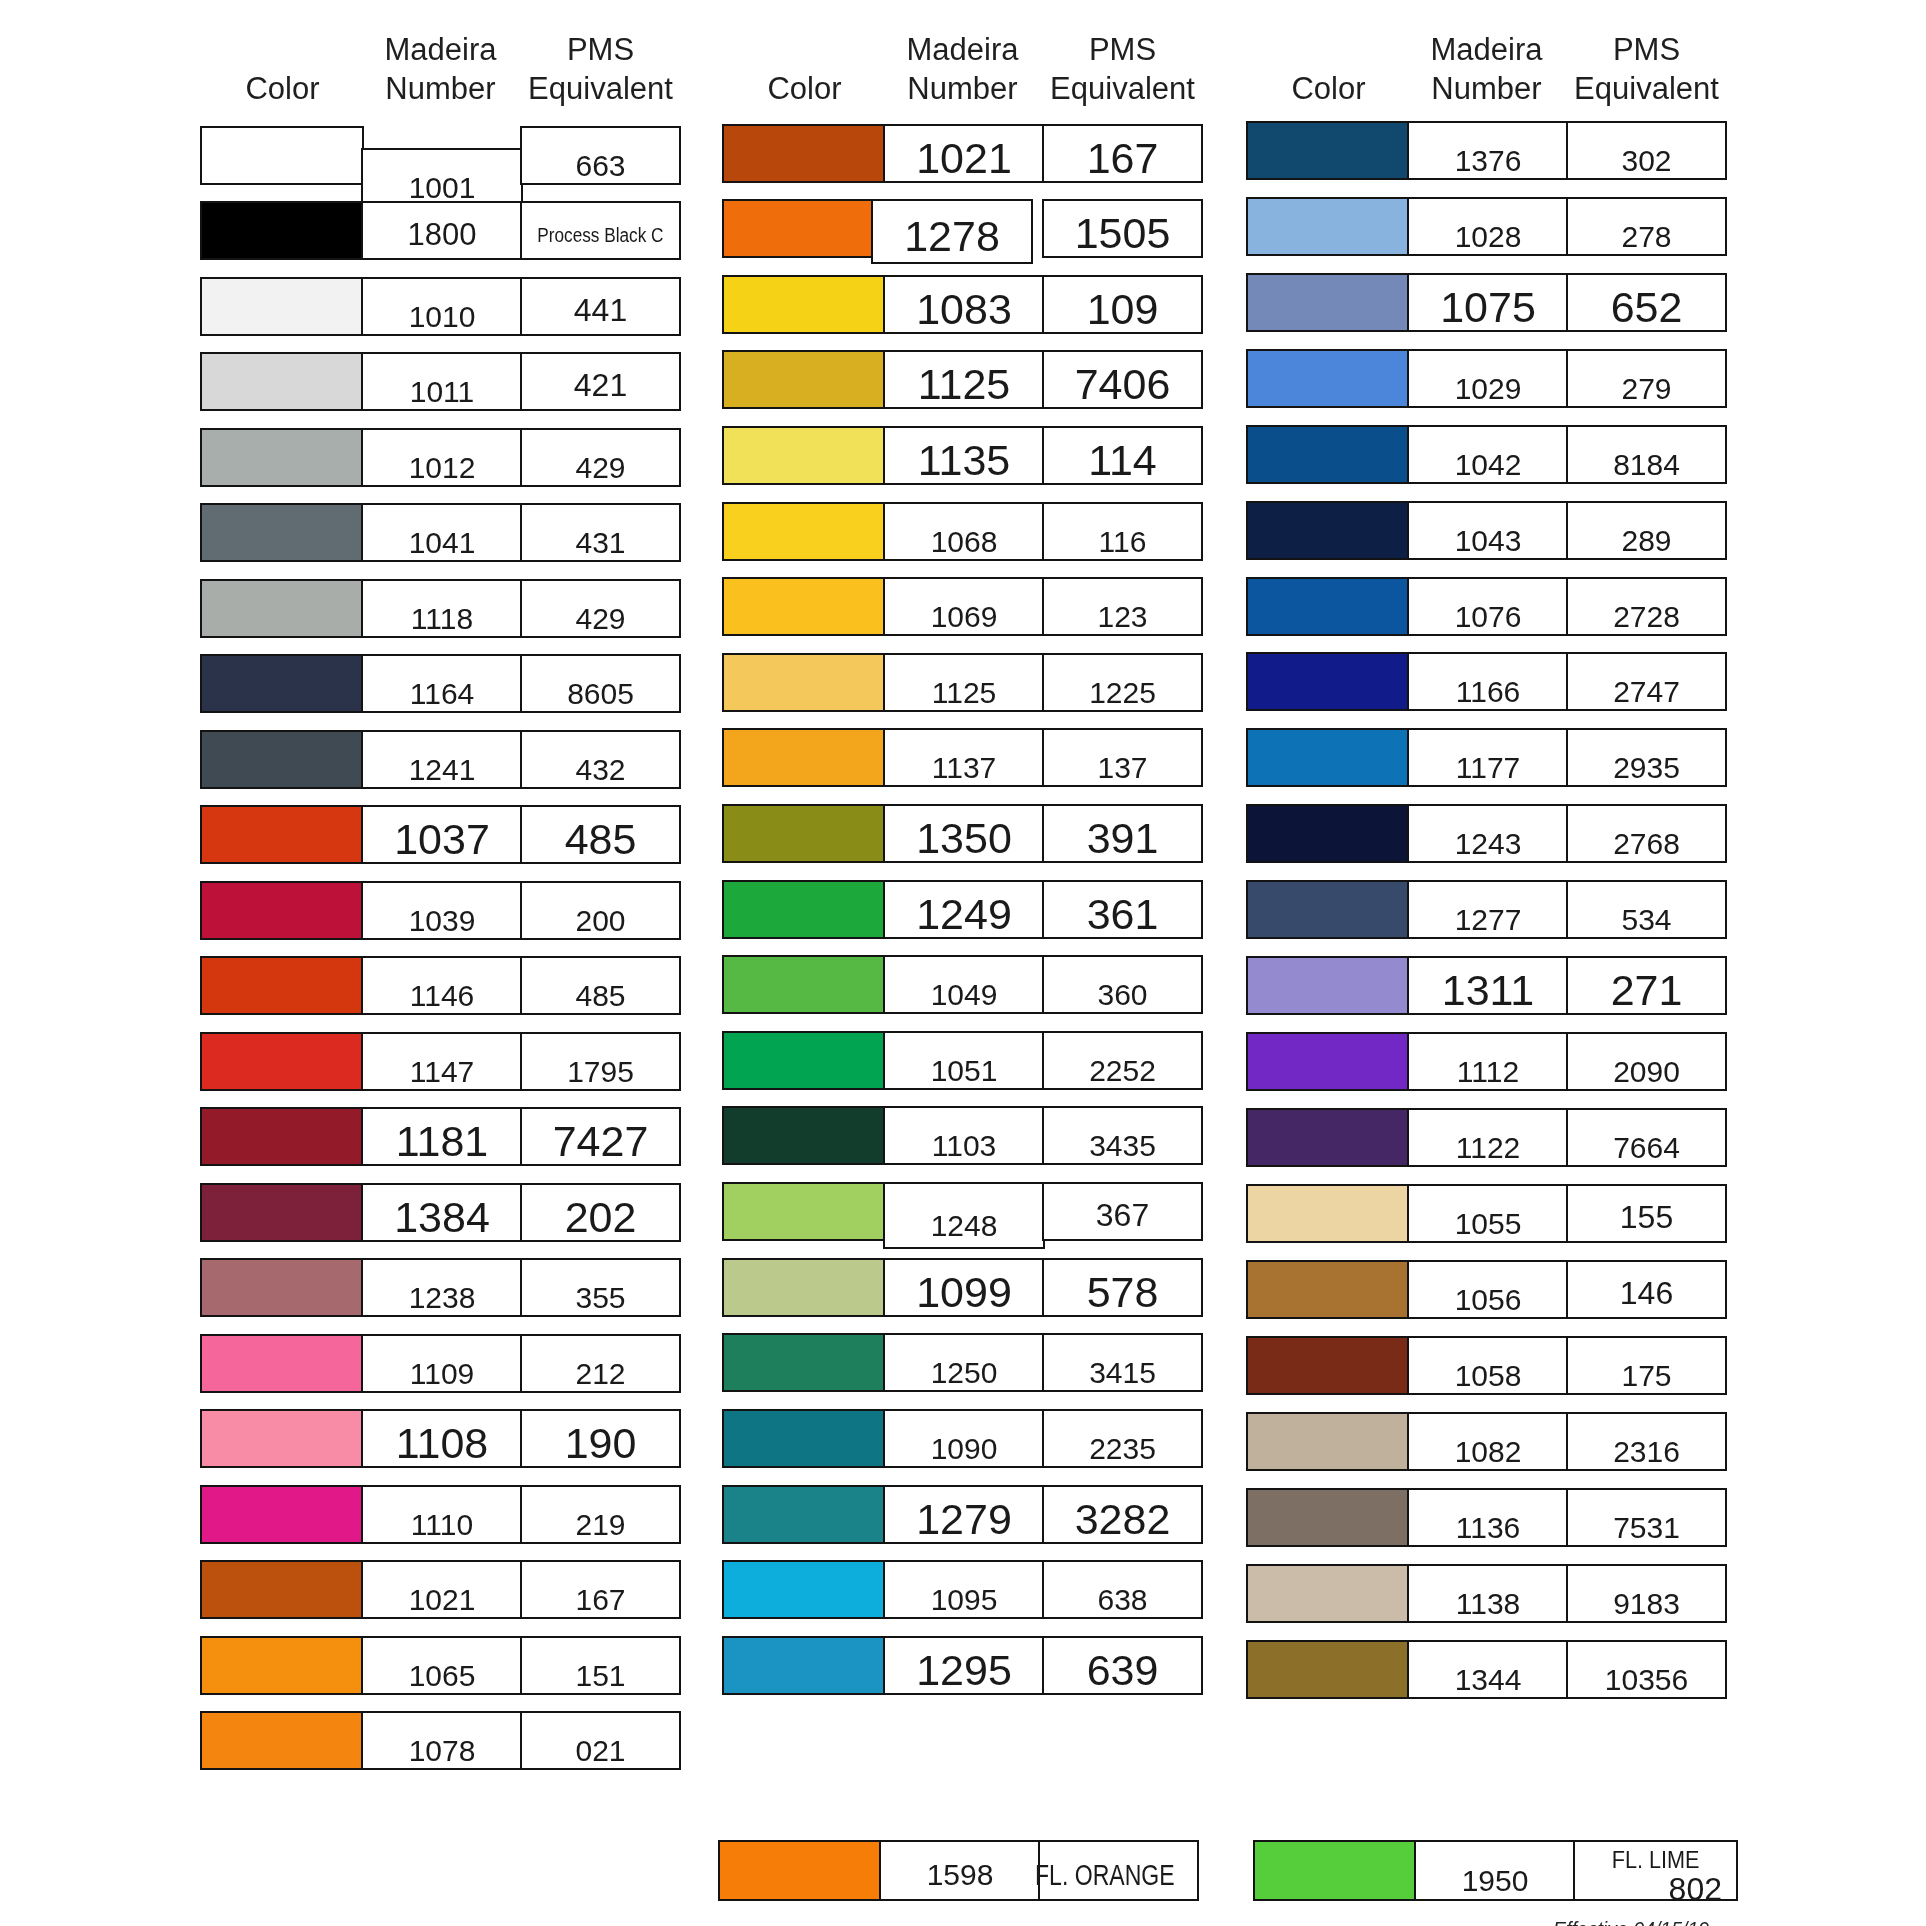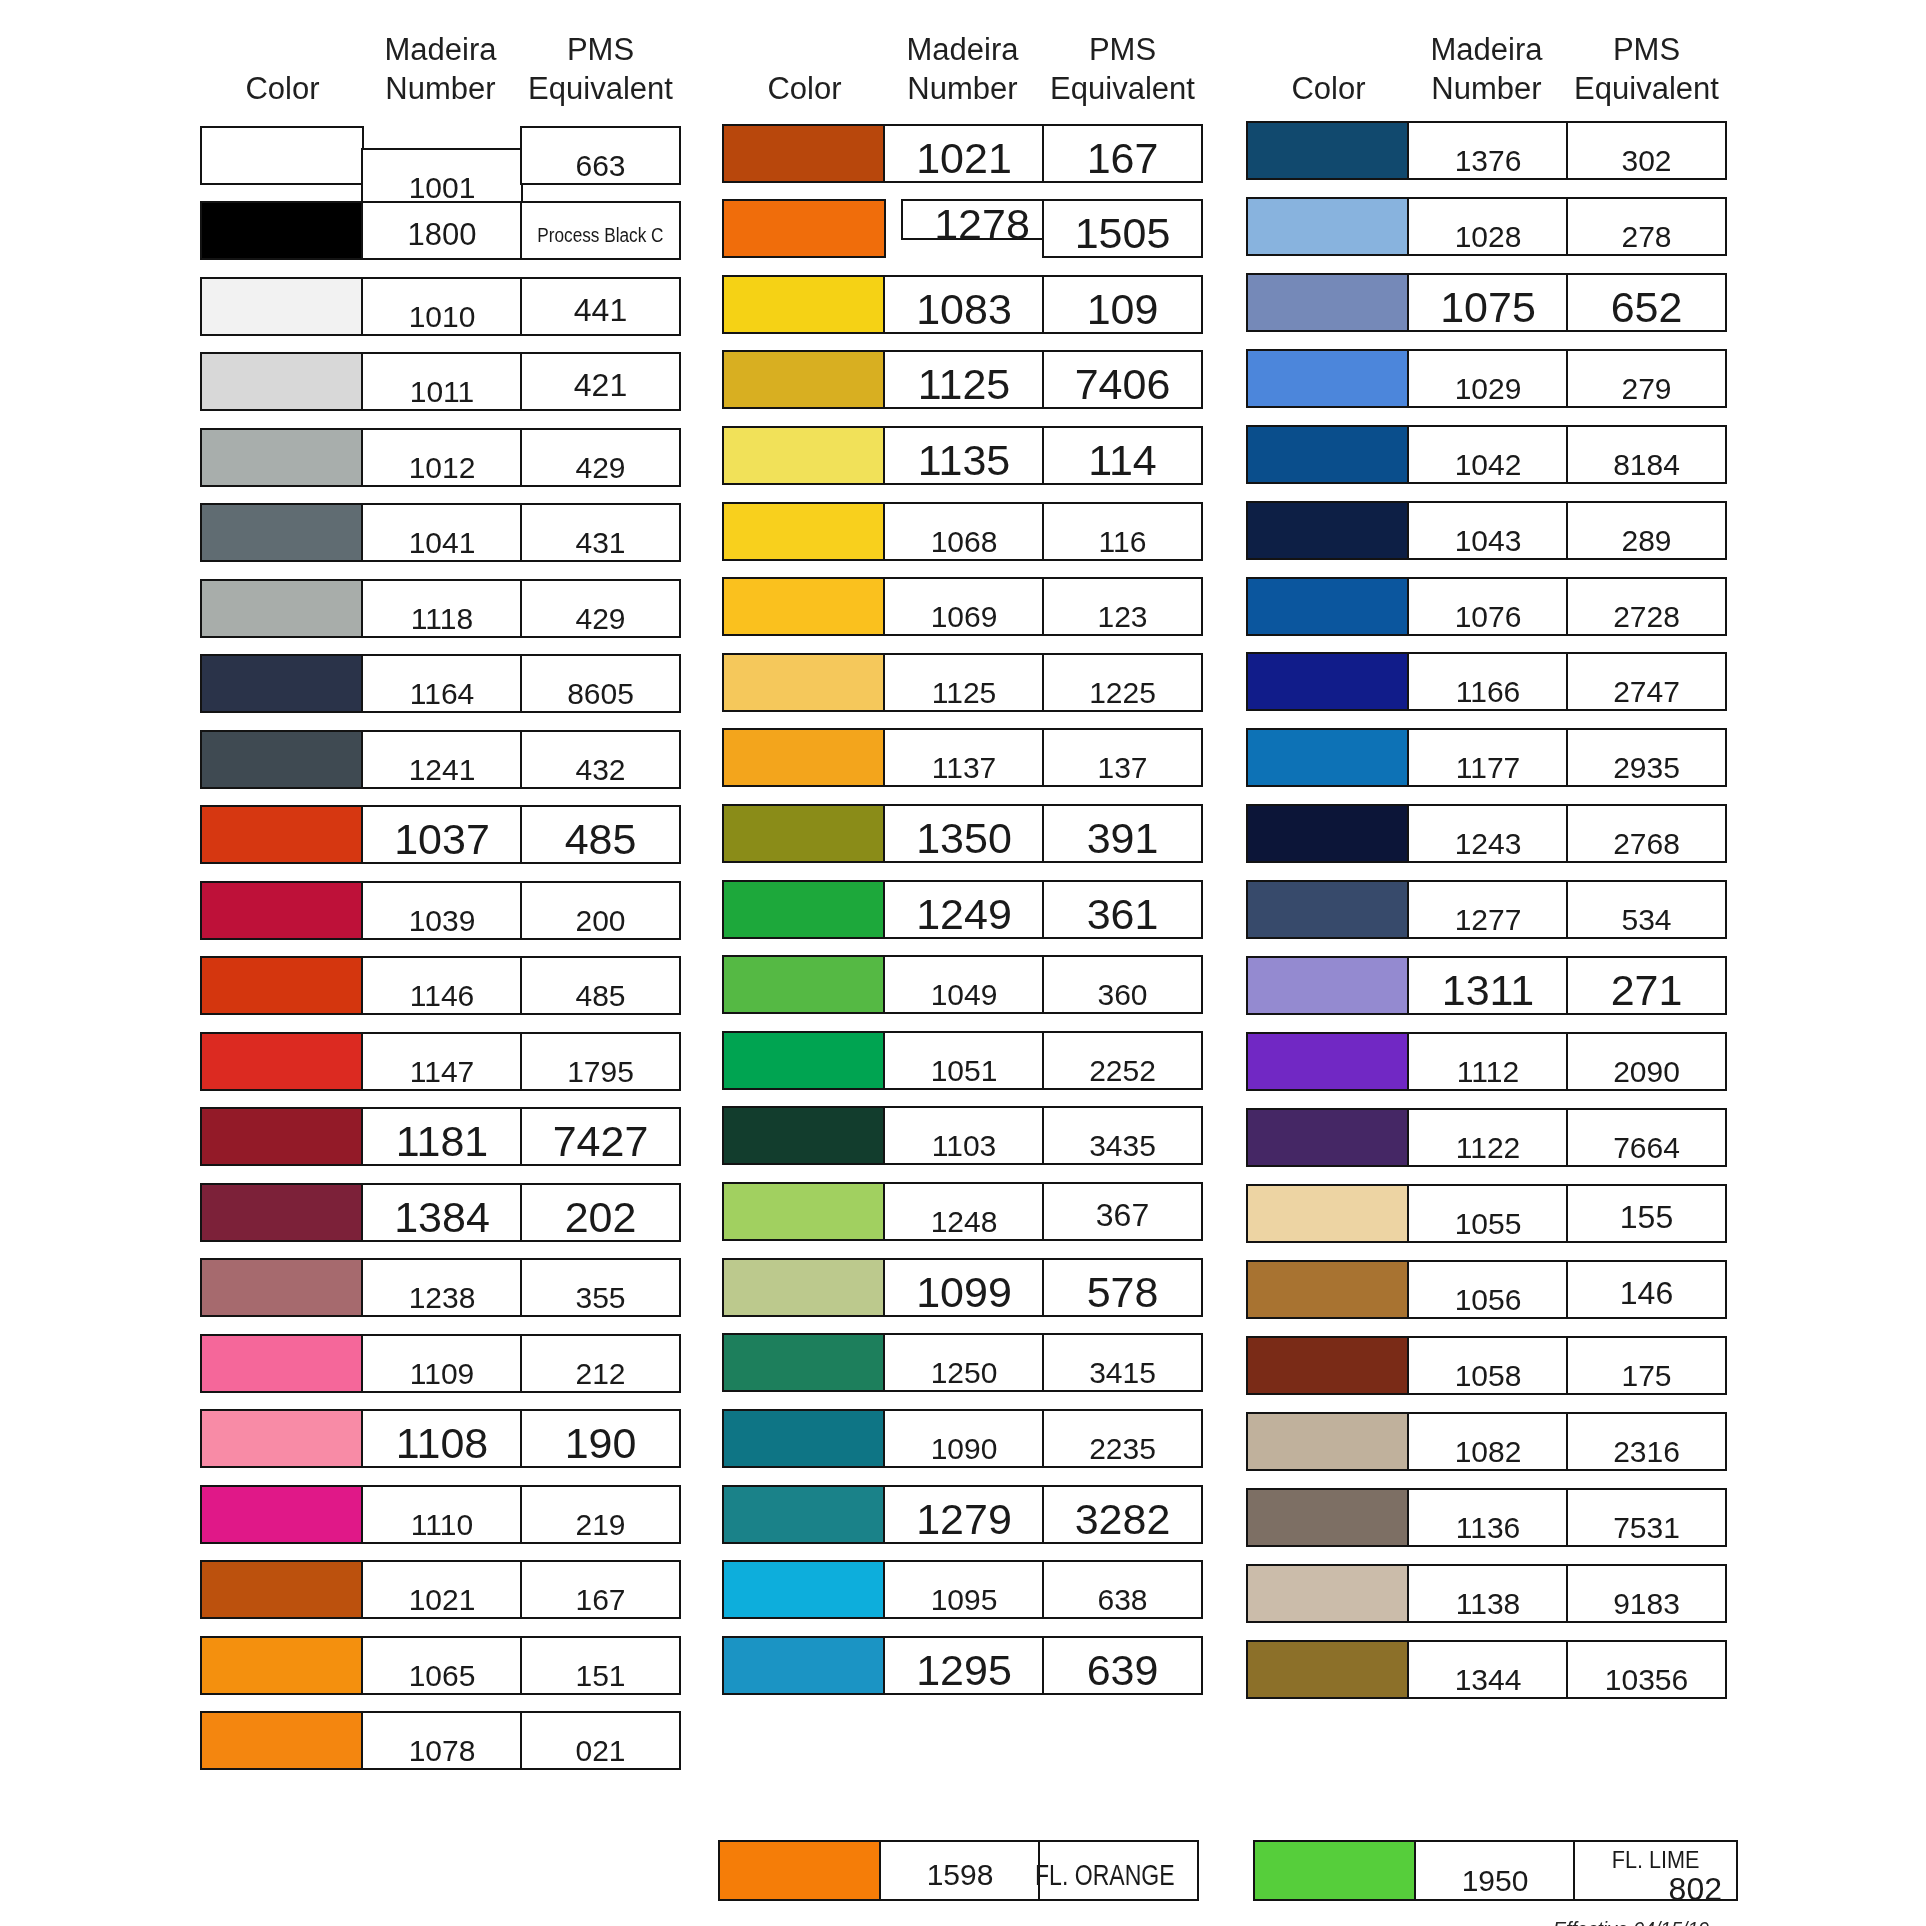--- a/index.html
+++ b/index.html
@@ -364,21 +364,21 @@
           </div>
         </div>
         <div class="cell" style="left:320px;width:161px;height:59px;">
           <div class="tx l">
             <span>167</span>
           </div>
         </div>
       </div>
 <div class="row" style="left:722px;top:199px;width:482px;height:59px;">
         <div class="cell" style="left:0;width:164px;height:59px;background:#F06D0B;"></div>
-        <div class="cell" style="left:179px;width:162px;height:41px;">
+        <div class="cell" style="left:149px;width:162px;height:65px;">
           <div class="tx l">
             <span>1278</span>
           </div>
         </div>
         <div class="cell" style="left:320px;width:161px;height:59px;">
           <div class="tx l">
             <span>1505</span>
           </div>
         </div>
       </div>
@@ -533,21 +533,21 @@
           </div>
         </div>
         <div class="cell" style="left:320px;width:161px;height:59px;">
           <div class="tx s">
             <span>3435</span>
           </div>
         </div>
       </div>
 <div class="row" style="left:722px;top:1182px;width:482px;height:59px;">
         <div class="cell" style="left:0;width:164px;height:59px;background:#A1D060;"></div>
-        <div class="cell" style="left:161px;width:162px;height:59px;">
+        <div class="cell" style="left:161px;width:162px;height:67px;">
           <div class="tx s">
             <span>1248</span>
           </div>
         </div>
         <div class="cell" style="left:320px;width:161px;height:59px;">
           <div class="tx b">
             <span>367</span>
           </div>
         </div>
       </div>

